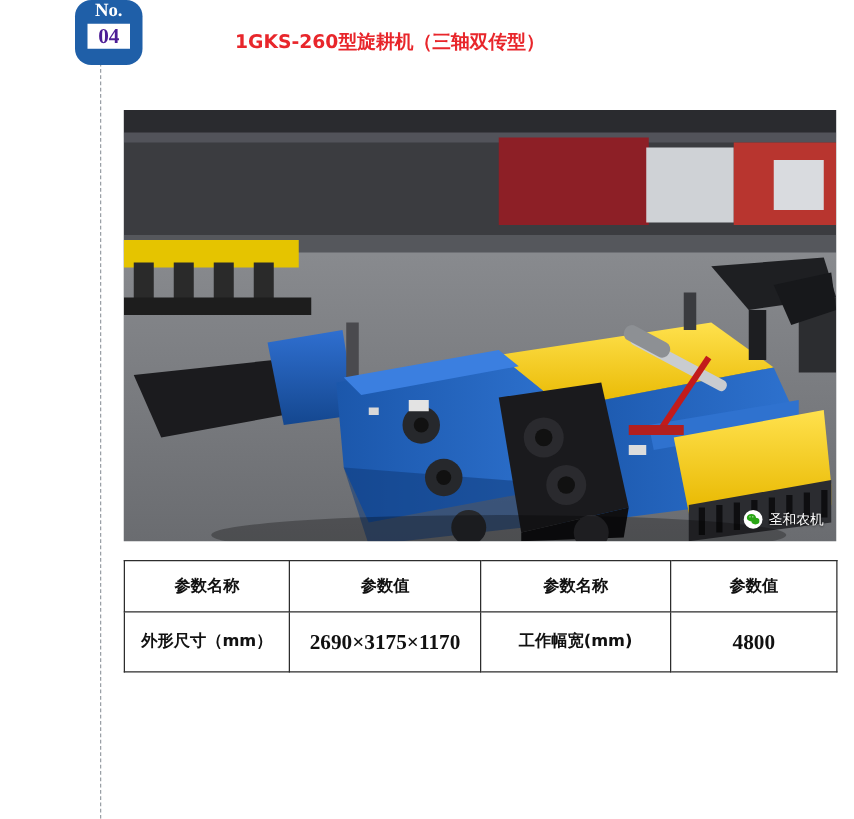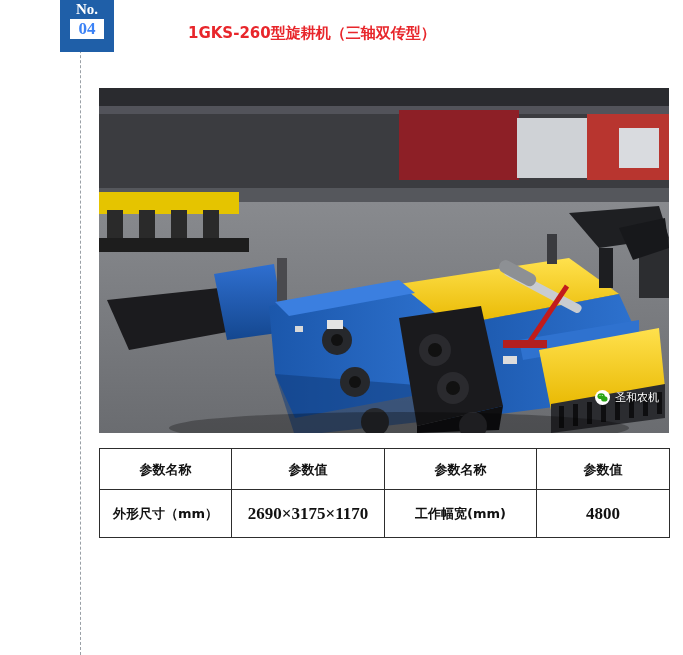--- a/index.html
+++ b/index.html
@@ -23,32 +23,33 @@
     width: 54px;
     height: 52px;
     background: #1f5fa8;
     color: #ffffff;
     display: flex;
     flex-direction: column;
     align-items: center;
     justify-content: flex-start;
     box-sizing: border-box;
     padding-top: 1px;
+    border-radius: 13px;
   }
   .badge-no {
     font-size: 15px;
     font-weight: bold;
     line-height: 16px;
     letter-spacing: 0px;
     font-family: "Liberation Serif", serif;
   }
   .badge-num {
     margin-top: 2px;
     background: #ffffff;
-    color: #3b82f6;
+    color: #4c1d95;
     font-size: 17px;
     font-weight: bold;
     line-height: 20px;
     width: 34px;
     text-align: center;
     font-family: "Liberation Serif", serif;
   }
 
   
   .title {
@@ -80,21 +81,21 @@
     top: 88px;
     width: 570px;
     height: 345px;
     overflow: hidden;
     background: #6d6f74;
   }
   .photo svg { display: block; }
   .wm {
     position: absolute;
     right: 10px;
-    bottom: 28px;
+    bottom: 10px;
     display: flex;
     align-items: center;
     gap: 5px;
     color: #ffffff;
     font-size: 11px;
     text-shadow: 0 1px 2px rgba(0,0,0,.7);
     font-family: "DejaVu Sans", sans-serif;
   }
   .wm-circle {
     width: 15px;

